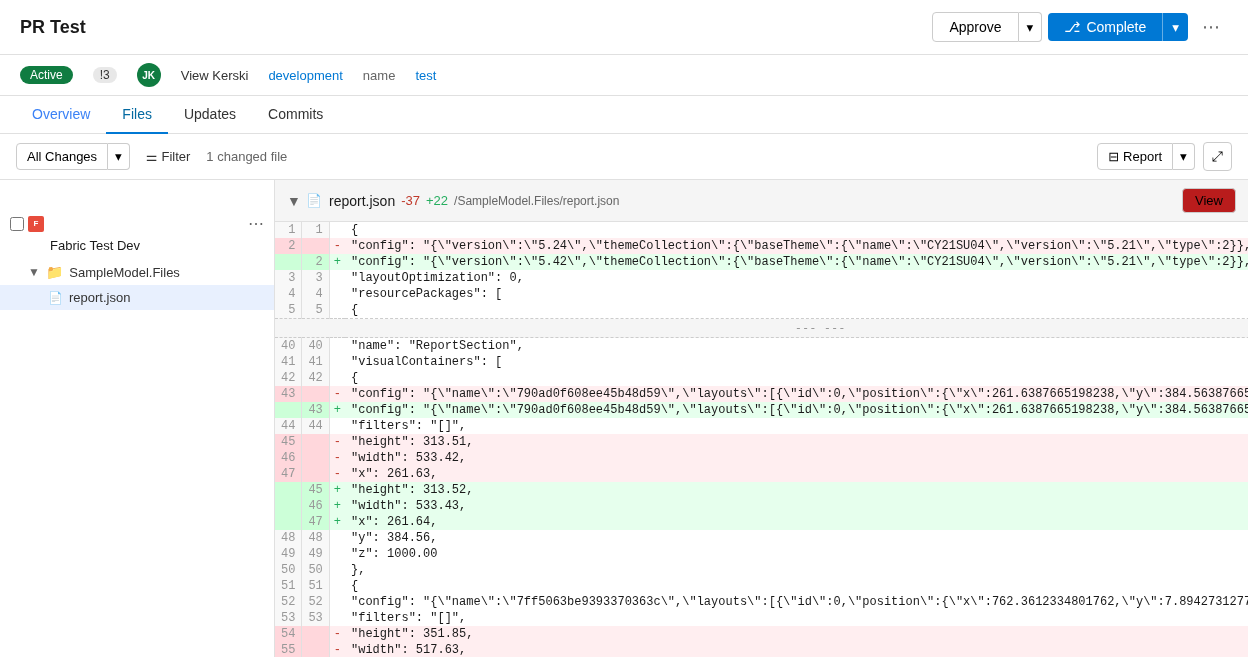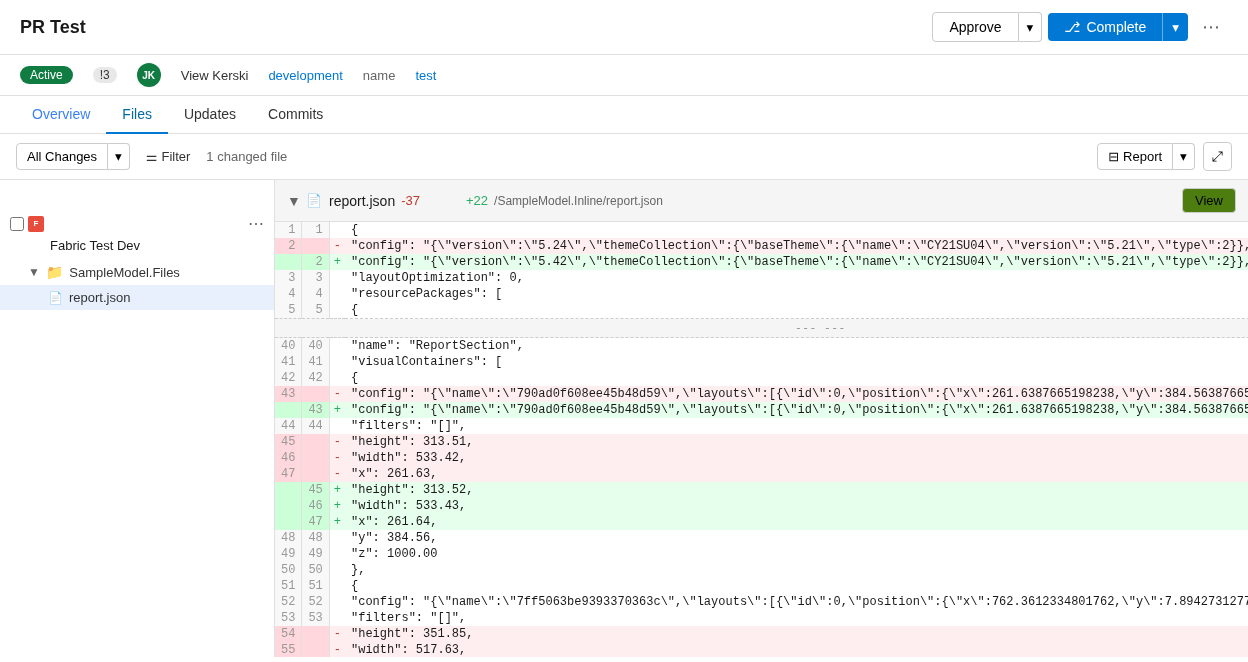--- a/index.html
+++ b/index.html
@@ -108,24 +108,24 @@
   </div>
 
   <div style="flex:1;overflow:auto;">
 
     <div style="display:flex;align-items:center;justify-content:space-between;padding:8px 12px;background:#f5f5f5;border-bottom:1px solid #e0e0e0;position:sticky;top:0;z-index:10;">
       <div style="display:flex;align-items:center;gap:6px;">
         <button style="background:none;border:none;cursor:pointer;color:#666;font-size:14px;">▼</button>
         <span style="color:#666;font-size:13px;">📄</span>
         <span style="font-size:14px;font-weight:500;">report.json</span>
         <span style="color:#c0392b;font-size:13px;">-37</span>
-        <span style="color:#27ae60;font-size:13px;margin-left:40px;">+22</span>
-        <span style="color:#666;font-size:12px;">/SampleModel.Inline/report.json</span>
+        <span style="color:#27ae60;font-size:13px;">+22</span>
+        <span style="color:#666;font-size:12px;">/SampleModel.Files/report.json</span>
       </div>
-      <button style="border:1px solid #ccc;border-radius:4px;padding:4px 12px;background:#4d7c0f;cursor:pointer;font-size:13px;">View</button>
+      <button style="border:1px solid #ccc;border-radius:4px;padding:4px 12px;background:#b91c1c;cursor:pointer;font-size:13px;">View</button>
     </div>
 
     <table style="width:100%;border-collapse:collapse;font-family:'Courier New',Consolas,monospace;font-size:12px;">
       <tbody id="diff-body">
           <tr>
     <td style="color:#999;width:36px;text-align:right;padding:1px 6px;background:#f8f8f8;border-right:1px solid #e0e0e0;user-select:none;">1</td>
     <td style="color:#999;width:36px;text-align:right;padding:1px 6px;background:#f8f8f8;border-right:1px solid #e0e0e0;user-select:none;">1</td>
     <td style="width:14px;text-align:center;padding:1px 4px;color:;background:;"></td>
     <td style="padding:1px 6px;white-space:nowrap;background:;"><code>    {</code></td>
   </tr>

